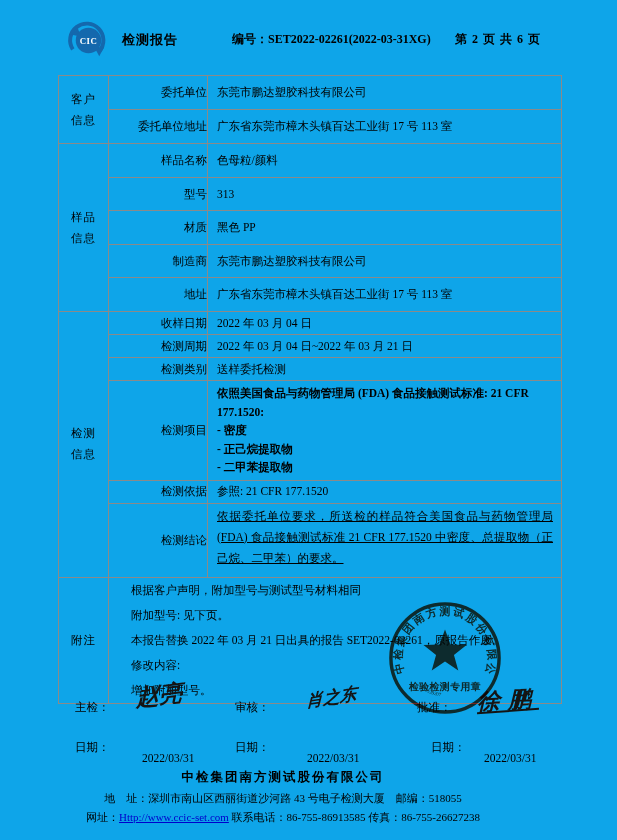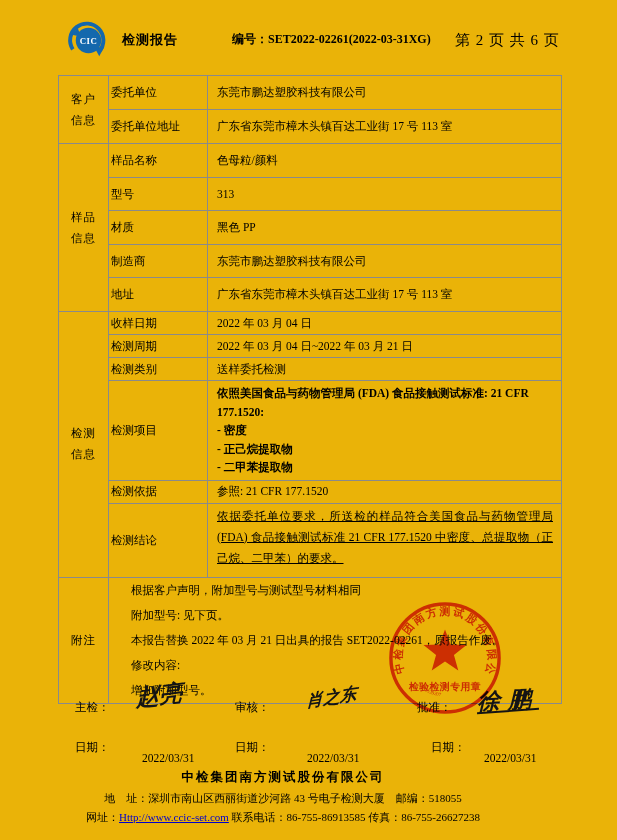--- a/index.html
+++ b/index.html
@@ -1,33 +1,33 @@
 <!DOCTYPE html>
 <html><head>
 <meta charset="utf-8">
 <style>
   * { margin:0; padding:0; box-sizing:border-box; }
   html,body { background:#e8e8e8; }
   .page {
-    position:relative; width:617px; height:840px; background:#eab308;
+    position:relative; width:617px; height:840px; background:#0ea5e9;
     font-family:"Liberation Serif","DejaVu Serif",serif; color:#000;
     overflow:hidden; margin:0 auto;
   }
   
   .hdr-logo { position:absolute; left:64px; top:17px; width:47px; height:47px; }
   .hdr-title { position:absolute; left:122px; top:31px; font-size:13px; font-weight:bold; letter-spacing:1px; }
   .hdr-no { position:absolute; left:232px; top:31px; font-size:12px; font-weight:bold; }
-  .hdr-page { position:absolute; left:455px; top:31px; font-size:15px; font-weight:normal; letter-spacing:1px; }
+  .hdr-page { position:absolute; left:455px; top:31px; font-size:12px; font-weight:bold; letter-spacing:1px; }
   
   table.report { position:absolute; left:58px; top:75px; width:503px;
     border-collapse:collapse; table-layout:fixed; }
   table.report td { border:1px solid #8a8a8a; font-size:11.5px; vertical-align:middle; }
   table.report { border:1.5px solid #8a8a8a; }
   td.sec { text-align:center; white-space:pre-line; line-height:21px; letter-spacing:1px; }
-  td.lbl { padding-left:2px; }
+  td.lbl { padding-left:16px;text-align:right; }
   td.val { padding-left:9px; padding-right:8px; }
   tr.h34 { height:34px; } tr.h33 { height:33px; } tr.h23 { height:23px; }
   tr.hitems { height:92px; } tr.hconc { height:50px; } tr.hnote { height:95px; }
   td.multiline { white-space:pre-line; line-height:18.5px; padding-top:3px; padding-bottom:3px;font-weight:bold; }
   td.conc { line-height:21px; padding-top:2px; padding-bottom:8px; text-align:justify;text-decoration:underline; }
   td.note { white-space:pre-line; line-height:25px; padding-left:22px; padding-right:8px; }
   
   .signoff { position:absolute; left:58px; top:680px; width:503px; height:85px; font-size:11.5px; }
   .role-label { position:absolute; top:20px; }
   .date-label { position:absolute; top:60px; }

